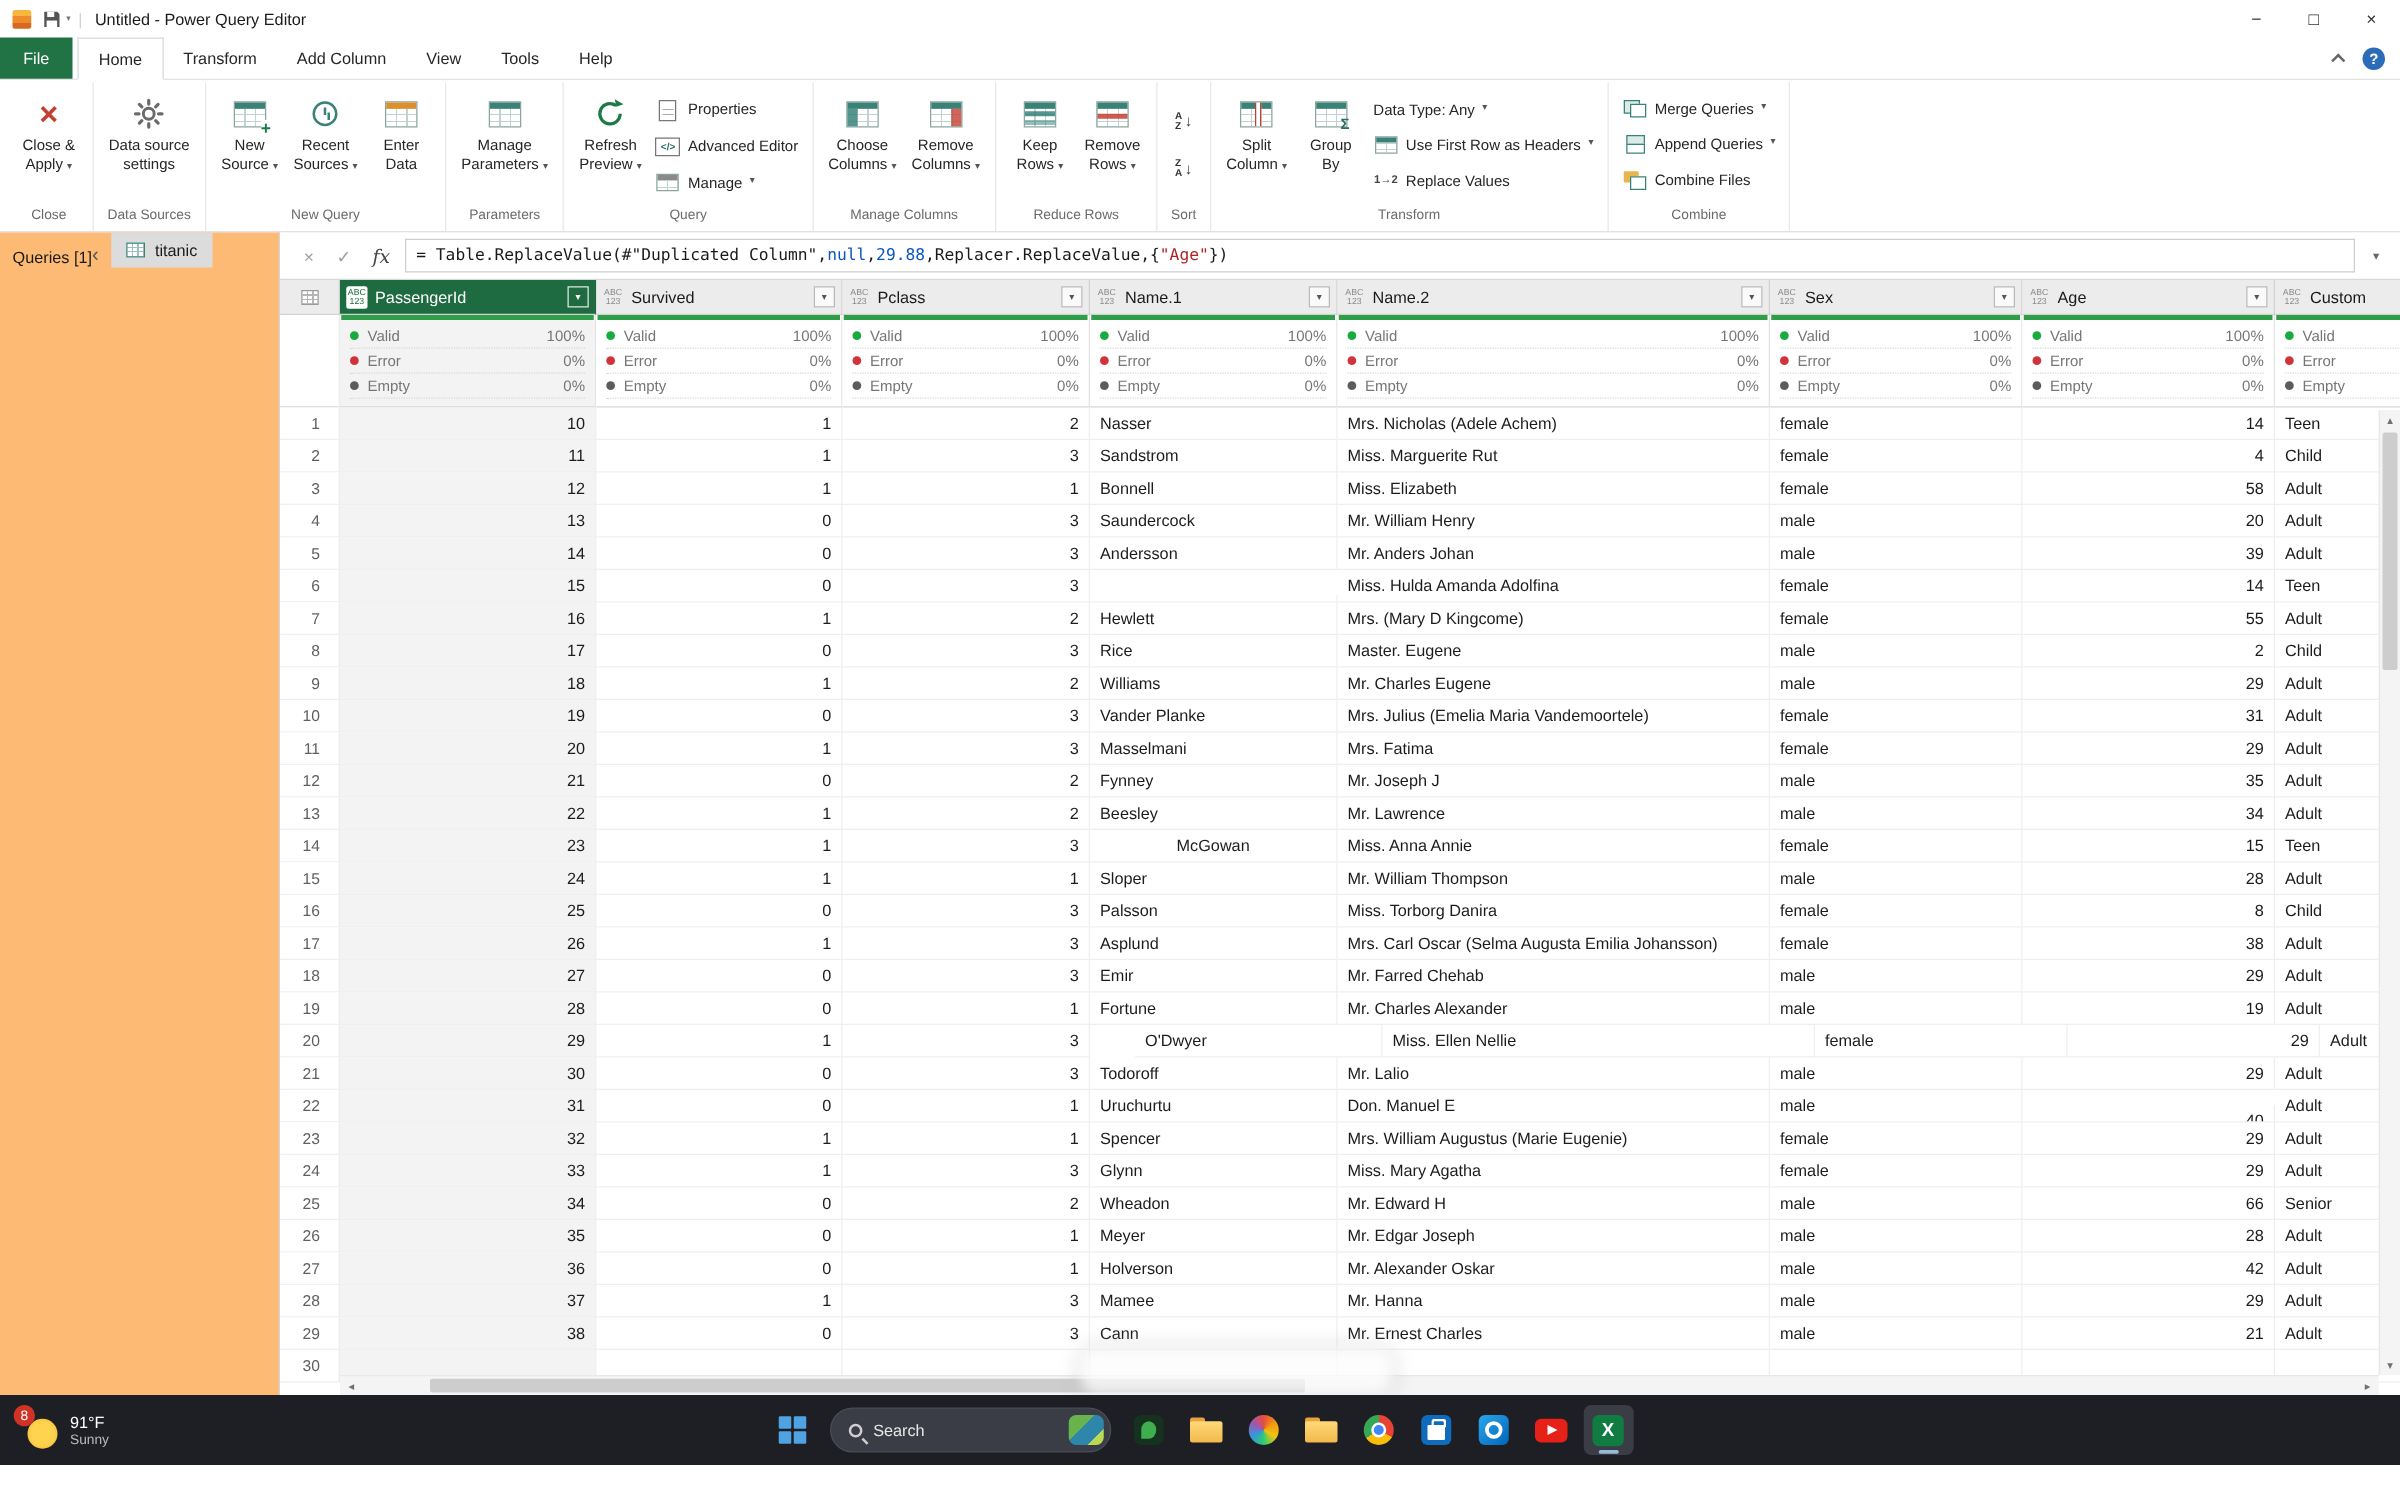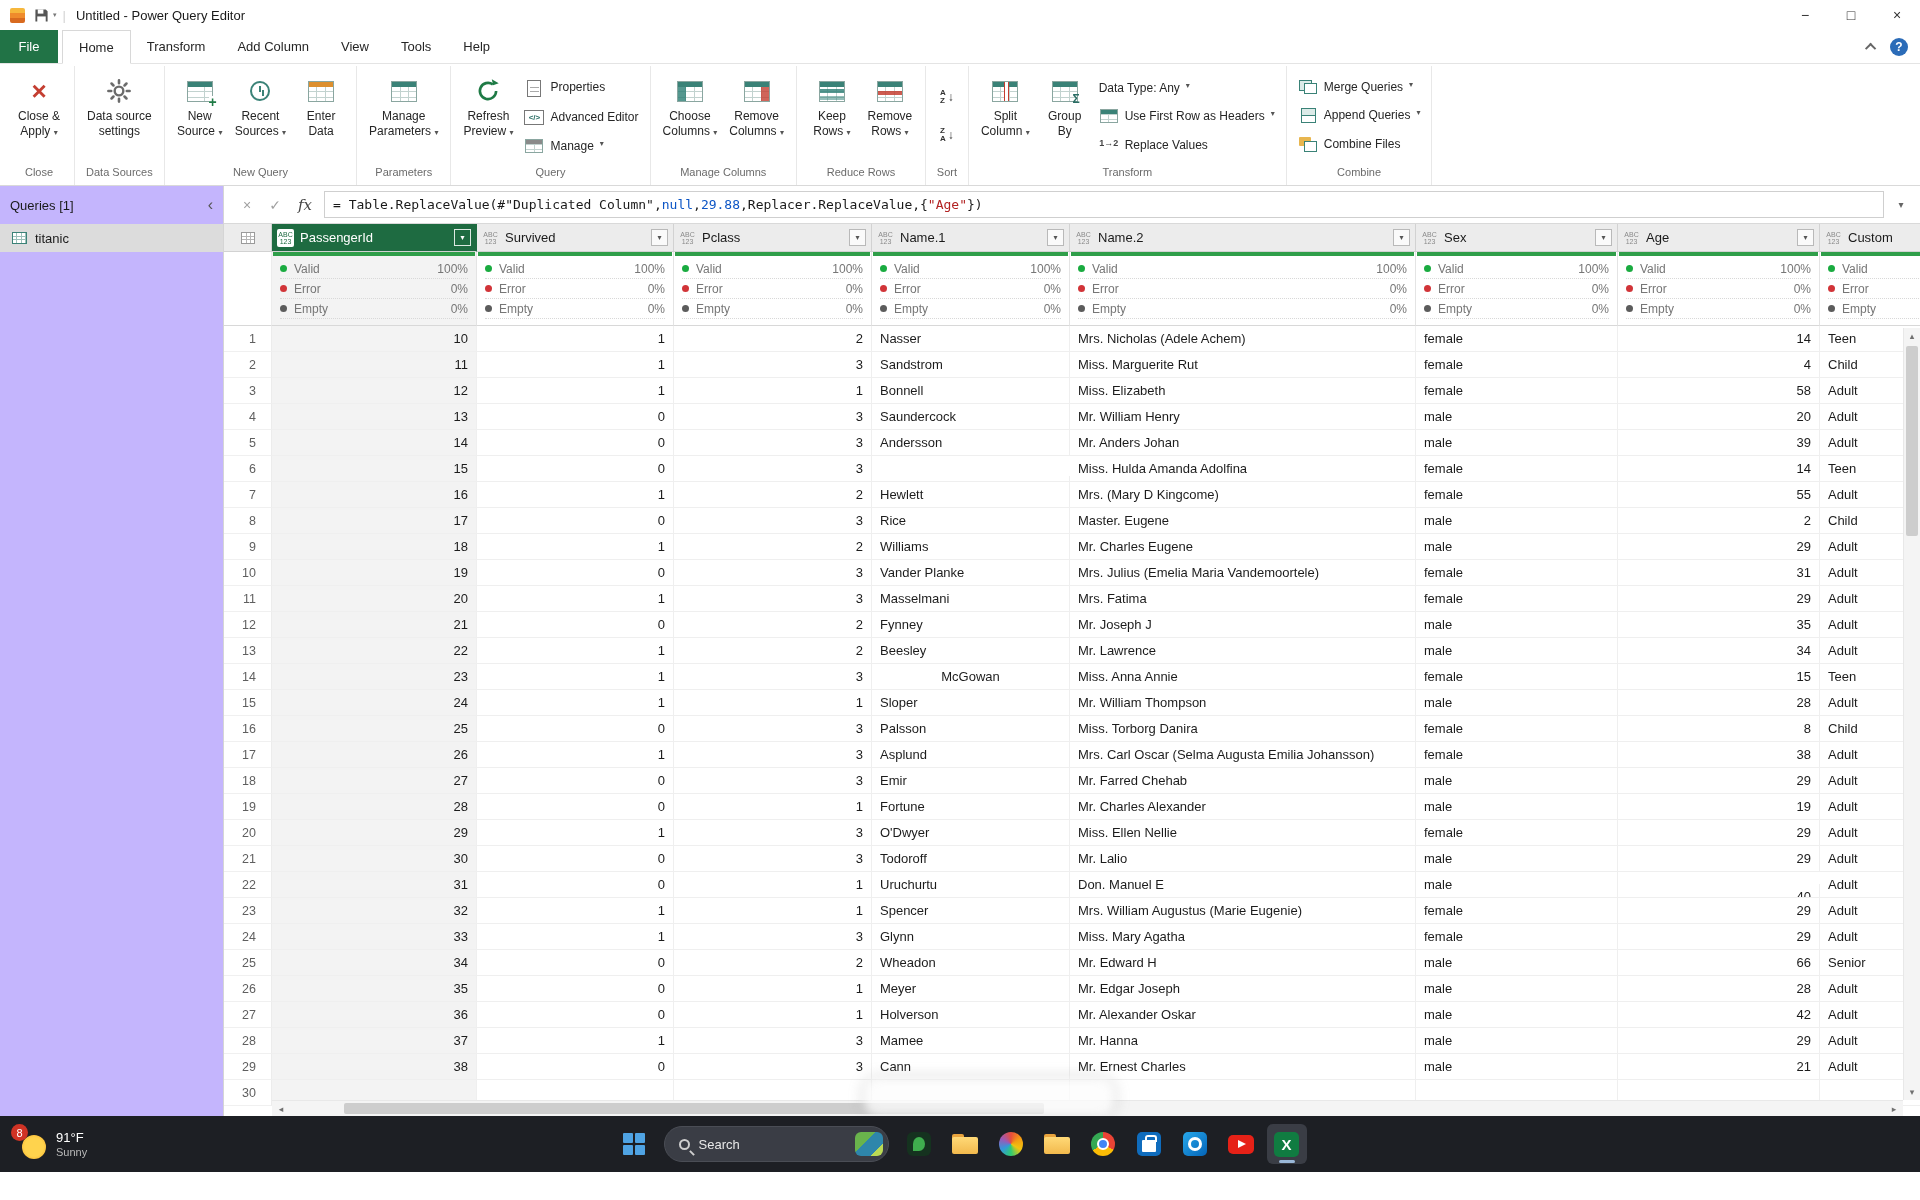--- a/index.html
+++ b/index.html
@@ -71,21 +71,21 @@
 .ic-merge::before{left:0;top:0}.ic-merge::after{right:0;bottom:0;background:#fff}
 .ic-append{position:relative;display:inline-block;width:18px;height:15px}
 .ic-append::before,.ic-append::after{content:"";position:absolute;left:2px;width:13px;height:6px;border:1px solid #3a8277;background:#dcebe8}
 .ic-append::before{top:0}.ic-append::after{bottom:0;background:#fff}
 .ic-cfiles{position:relative;display:inline-block;width:18px;height:15px}
 .ic-cfiles::before{content:"";position:absolute;left:0;top:0;width:12px;height:9px;background:#e8b64f;border-radius:1px}
 .ic-cfiles::after{content:"";position:absolute;right:0;bottom:0;width:11px;height:9px;border:1px solid #3a8277;background:#fff}
 
 
 .workspace{height:930px;display:flex}
-.qpanel{width:224px;flex:0 0 224px;border-right:1px solid #d5d5d5;background:#c4b5fd;display:flex;flex-direction:column}
+.qpanel{width:224px;flex:0 0 224px;border-right:1px solid #d5d5d5;background:#fdba74;display:flex;flex-direction:row}
 .qp-head{height:38px;display:flex;align-items:center;padding:0 10px;font-size:13px;color:#1a1a1a}
 .qp-collapse{margin-left:auto;color:#555;font-size:16px}
 .q-item{height:28px;display:flex;align-items:center;gap:8px;padding:0 12px;font-size:13px;color:#1a1a1a}
 .q-item.selected{background:#dcdcdc}
 .q-ic{width:15px;height:12px;border:1px solid #3a8277;background:repeating-linear-gradient(to right,transparent 0 3.5px,#9cc0ba 3.5px 4.5px),repeating-linear-gradient(to bottom,transparent 0 2.5px,#9cc0ba 2.5px 3.5px),#fff;flex:0 0 auto}
 .rightside{flex:1;display:flex;flex-direction:column;min-width:0}
 
 
 .formulabar{height:38px;display:flex;align-items:center;background:#fff;border-bottom:1px solid #d9d9d9;padding:0 8px 0 12px;gap:6px}
 .fb-btn{width:22px;text-align:center;font-size:14px;color:#a0a0a0}
@@ -885,21 +885,21 @@
               <div class="g-c" style="width: 346px;">Mr. Charles Alexander</div>
               <div class="g-c" style="width: 202px;">male</div>
               <div class="g-c num" style="width: 202px;">19</div>
               <div class="g-c" style="width: 140px;">Adult</div>
             </div>
             <div class="g-row">
               <div class="g-rn">20</div>
               <div class="g-c sel num" style="width: 205px;">29</div>
               <div class="g-c num" style="width: 197px;">1</div>
               <div class="g-c num" style="width: 198px;">3</div>
-              <div class="g-c" style="width: 198px;">O'Dwyer</div>
+              <div class="g-c" style="width: 198px; margin-left: 36px;">O'Dwyer</div>
               <div class="g-c" style="width: 346px;">Miss. Ellen Nellie</div>
               <div class="g-c" style="width: 202px;">female</div>
               <div class="g-c num" style="width: 202px;">29</div>
               <div class="g-c" style="width: 140px;">Adult</div>
             </div>
             <div class="g-row">
               <div class="g-rn">21</div>
               <div class="g-c sel num" style="width: 205px;">30</div>
               <div class="g-c num" style="width: 197px;">0</div>
               <div class="g-c num" style="width: 198px;">3</div>

